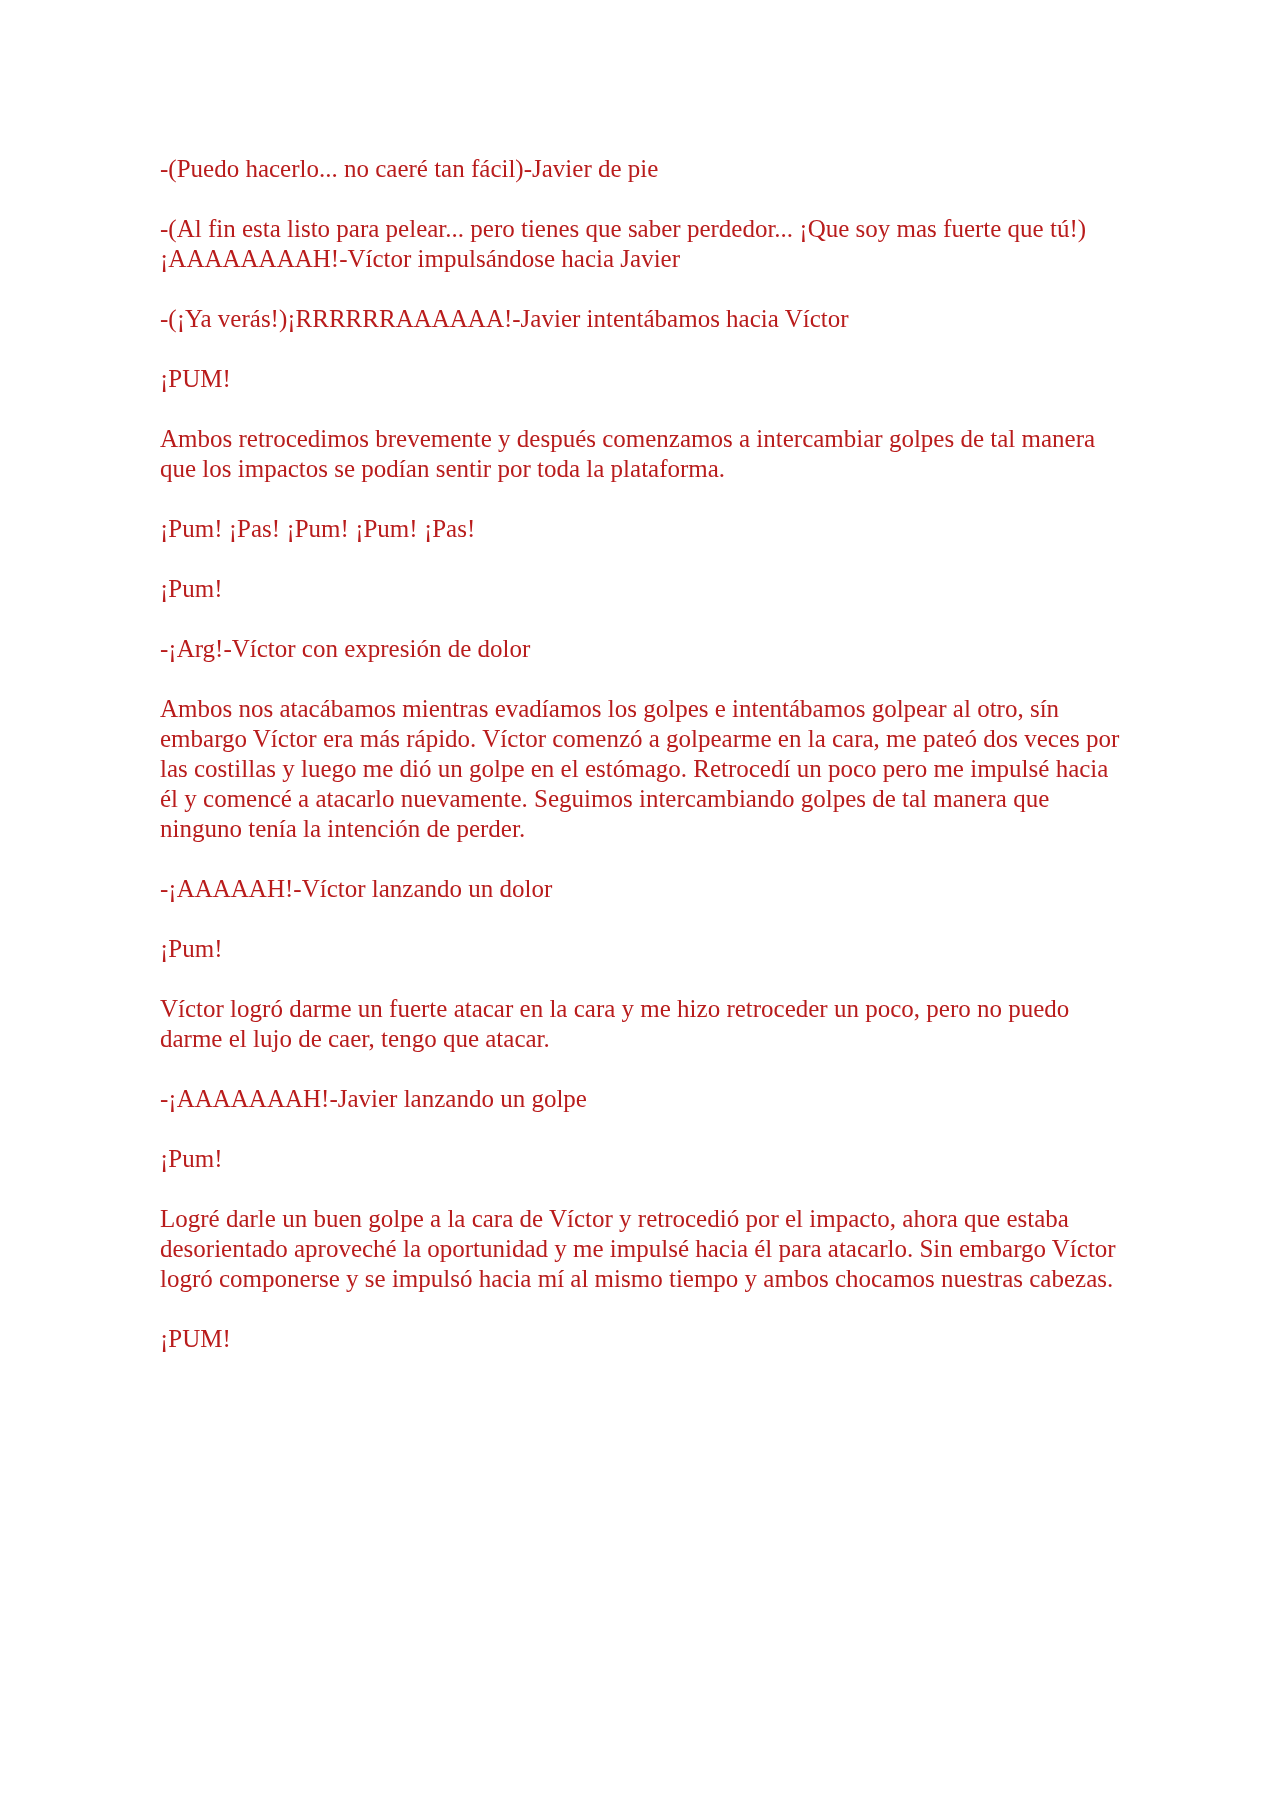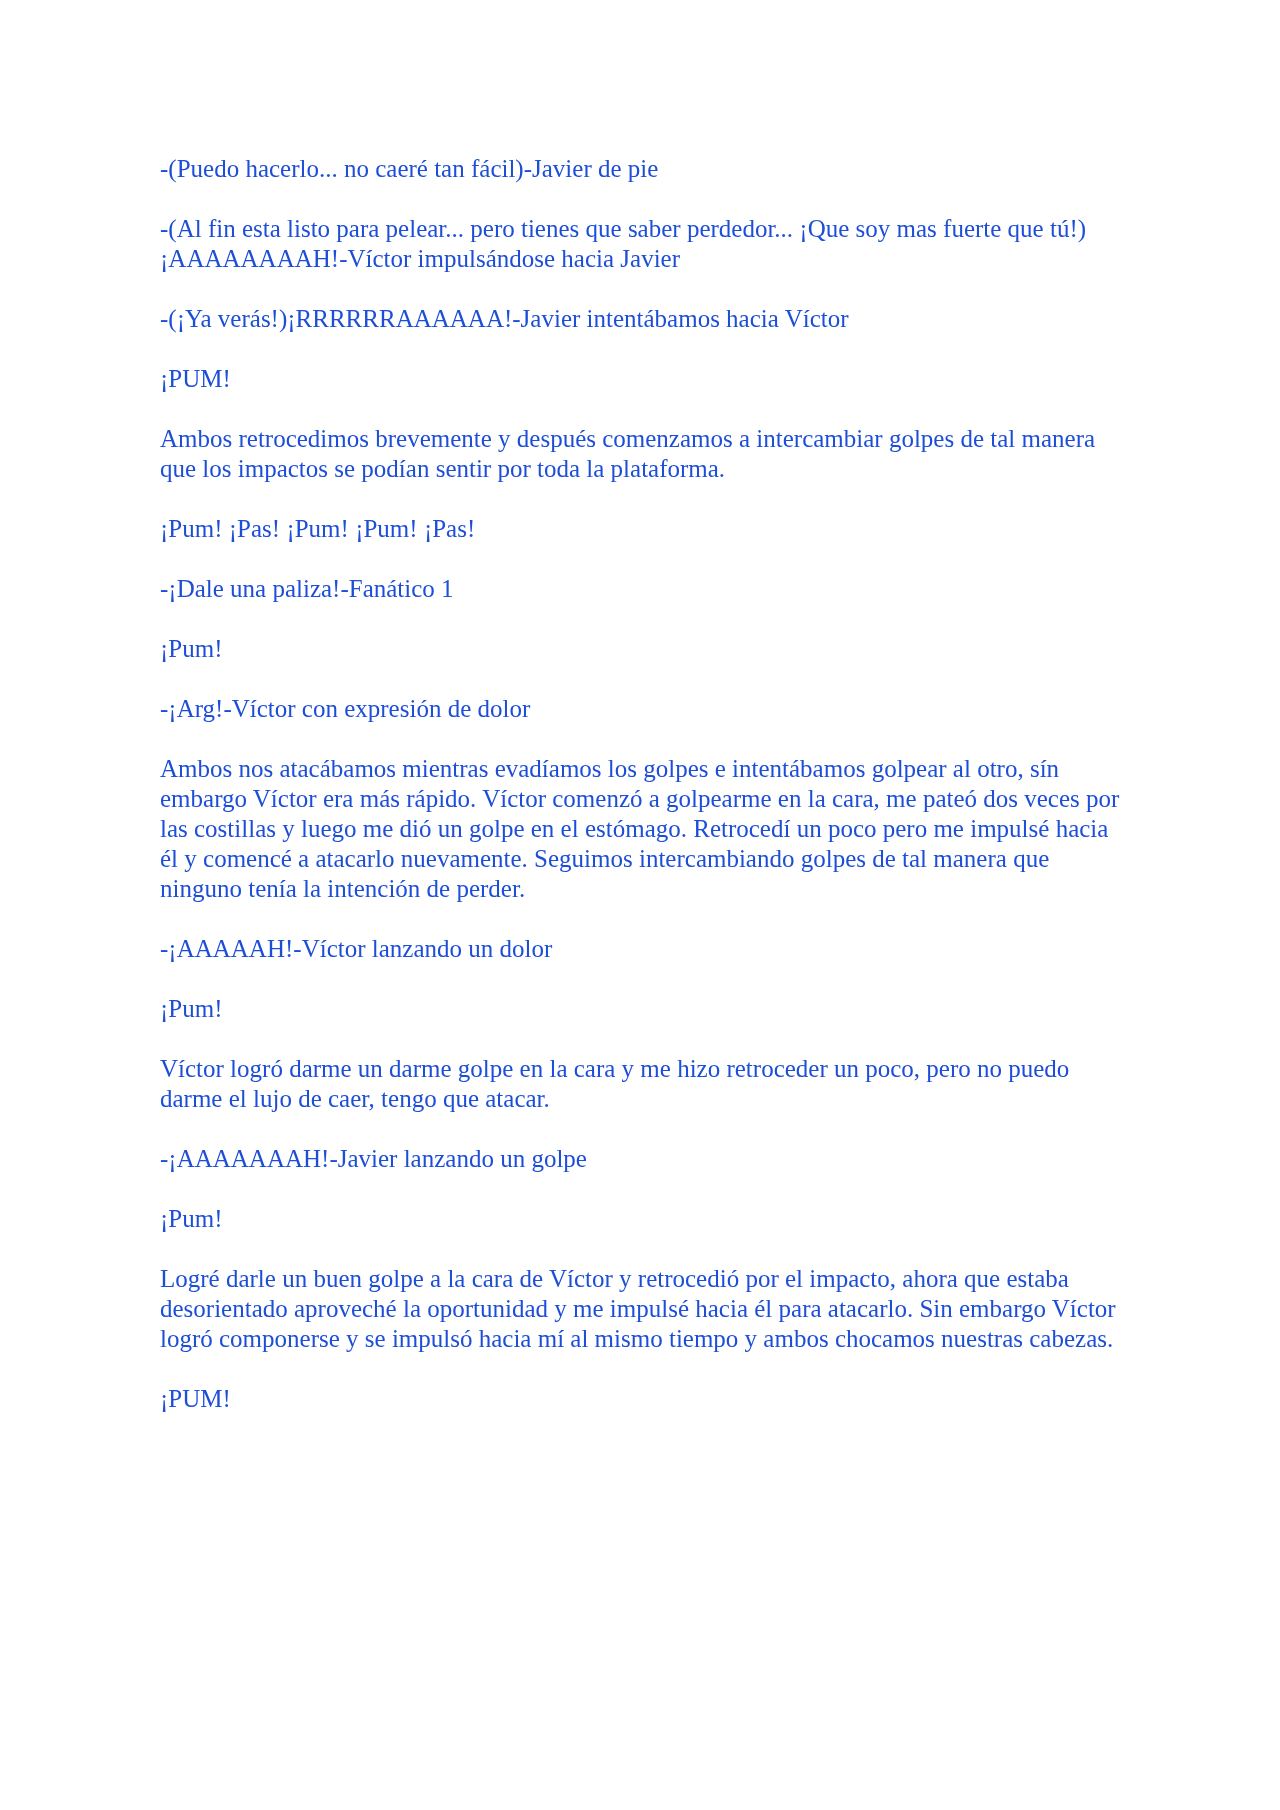--- a/index.html
+++ b/index.html
@@ -13,44 +13,43 @@
     height: 1810px;
     background: #ffffff;
     overflow: hidden;
     box-sizing: border-box;
     padding: 154px 160px 0 160px;
   }
   .doc-text p {
     font-family: "Liberation Serif", "DejaVu Serif", serif;
     font-size: 25px;
     line-height: 30px;
-    color: #1d4ed8;
+    color: #b91c1c;
     margin: 0 0 30px 0;
     padding: 0;
     max-width: 960px;
     text-align: left;
     word-spacing: normal;
   }
 </style>
 </head>
 <body>
 
 <div class="page">
   <div class="doc-text">
     <p>-(Puedo hacerlo... no caeré tan fácil)-Javier de pie</p>
     <p>-(Al fin esta listo para pelear... pero tienes que saber perdedor... ¡Que soy mas fuerte que tú!) ¡AAAAAAAAH!-Víctor impulsándose hacia Javier</p>
     <p>-(¡Ya verás!)¡RRRRRRAAAAAA!-Javier intentábamos hacia Víctor</p>
     <p>¡PUM!</p>
     <p>Ambos retrocedimos brevemente y después comenzamos a intercambiar golpes de tal manera que los impactos se podían sentir por toda la plataforma.</p>
     <p>¡Pum! ¡Pas! ¡Pum! ¡Pum! ¡Pas!</p>
-    <p>-¡Dale una paliza!-Fanático 1</p>
     <p>¡Pum!</p>
     <p>-¡Arg!-Víctor con expresión de dolor</p>
     <p>Ambos nos atacábamos mientras evadíamos los golpes e intentábamos golpear al otro, sín embargo Víctor era más rápido. Víctor comenzó a golpearme en la cara, me pateó dos veces por las costillas y luego me dió un golpe en el estómago. Retrocedí un poco pero me impulsé hacia él y comencé a atacarlo nuevamente. Seguimos intercambiando golpes de tal manera que ninguno tenía la intención de perder.</p>
     <p>-¡AAAAAH!-Víctor lanzando un dolor</p>
     <p>¡Pum!</p>
-    <p>Víctor logró darme un darme golpe en la cara y me hizo retroceder un poco, pero no puedo darme el lujo de caer, tengo que atacar.</p>
+    <p>Víctor logró darme un fuerte atacar en la cara y me hizo retroceder un poco, pero no puedo darme el lujo de caer, tengo que atacar.</p>
     <p>-¡AAAAAAAH!-Javier lanzando un golpe</p>
     <p>¡Pum!</p>
     <p>Logré darle un buen golpe a la cara de Víctor y retrocedió por el impacto, ahora que estaba desorientado aproveché la oportunidad y me impulsé hacia él para atacarlo. Sin embargo Víctor logró componerse y se impulsó hacia mí al mismo tiempo y ambos chocamos nuestras cabezas.</p>
     <p>¡PUM!</p>
   </div>
 </div>
 
 </body></html>

